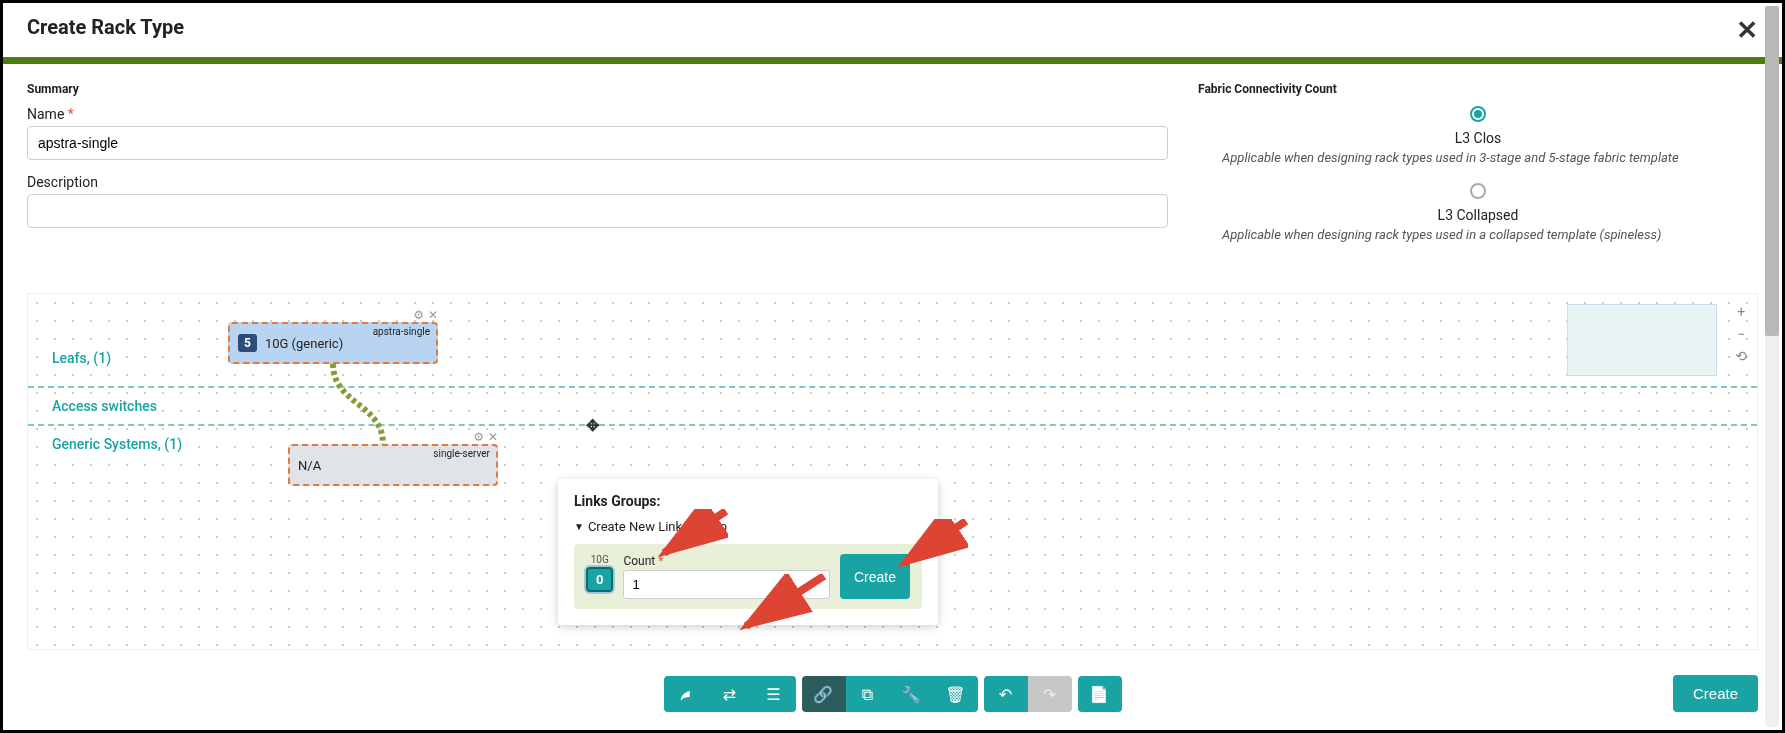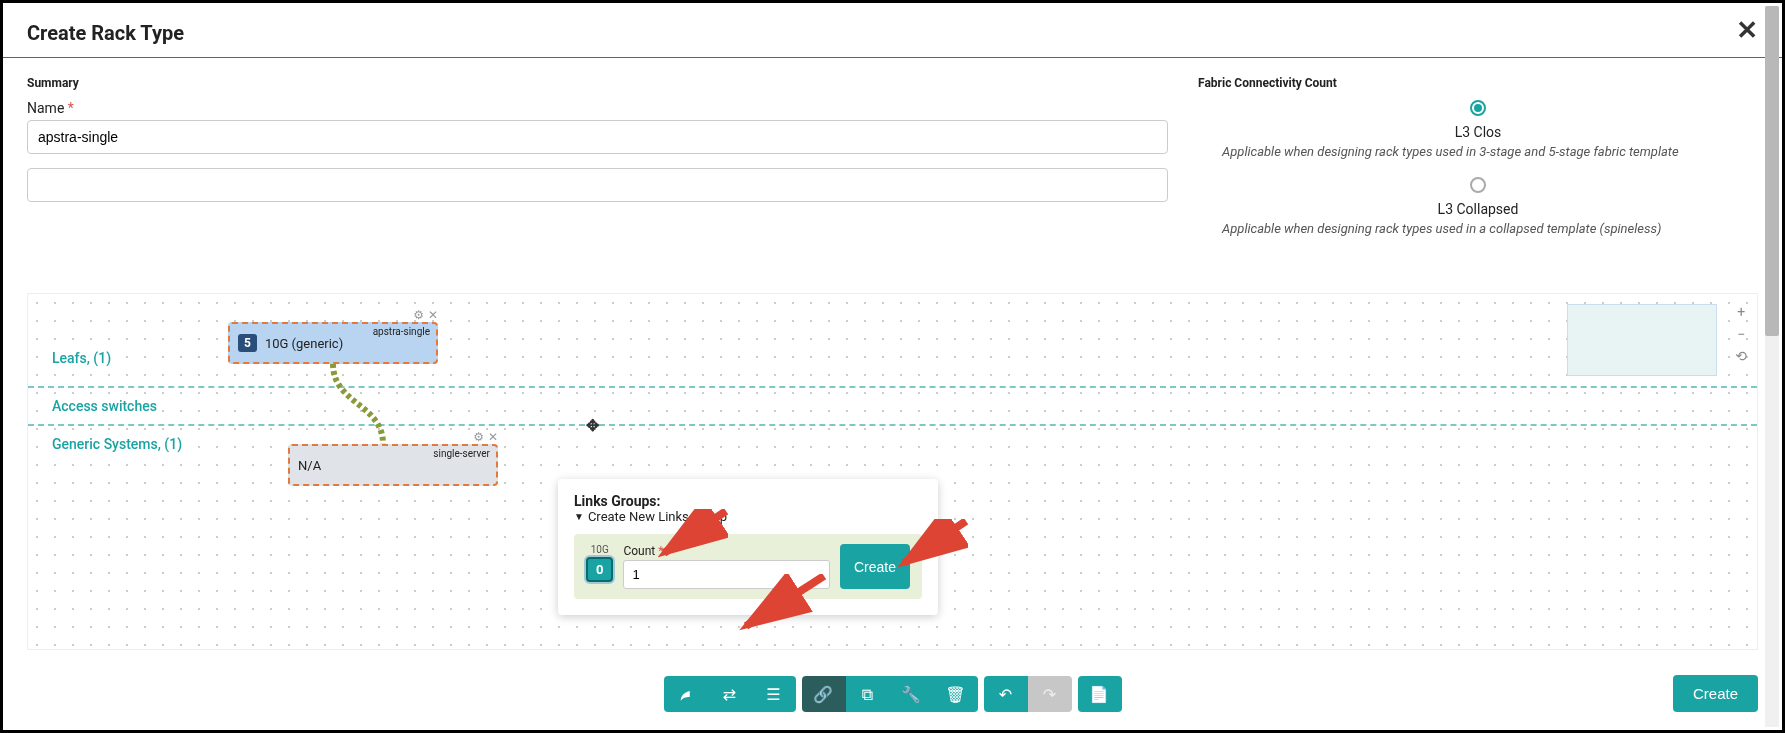--- a/index.html
+++ b/index.html
@@ -1,17 +1,17 @@
 <!DOCTYPE html>
 <html><head>
 <meta charset="utf-8">
 <style>
 * { box-sizing: border-box; margin: 0; padding: 0; }
 body { font-family: -apple-system, BlinkMacSystemFont, "Segoe UI", Roboto, sans-serif; background: #fff; color: #222; width: 1785px; height: 733px; position: relative; overflow: hidden; border: 3px solid #000; }
-.modal-header { display: flex; justify-content: space-between; align-items: flex-end; padding: 12px 24px; border-bottom: 1px solid #4d7c0f; }
+.modal-header { display: flex; justify-content: space-between; align-items: flex-start; padding: 12px 24px; border-bottom: 7px solid #4d7c0f; }
 .modal-title { font-size: 20px; font-weight: 700; }
 .close-x { font-size: 26px; font-weight: 700; cursor: pointer; color: #333; }
 .modal-body { display: flex; padding: 18px 24px 0 24px; gap: 30px; }
 .left-col { flex: 1; }
 .right-col { width: 560px; }
 .section-title { font-size: 12px; font-weight: 700; margin-bottom: 10px; }
 .field-label { font-size: 14px; margin-bottom: 4px; display: block; }
 .req { color: #d9534f; }
 .text-input { width: 100%; border: 1px solid #ccc; border-radius: 4px; padding: 8px 10px; font-size: 14px; margin-bottom: 14px; }
 .radio-row { display: flex; align-items: center; gap: 8px; margin-bottom: 4px; flex-direction: column; }
@@ -30,21 +30,21 @@
 .node-text-small { font-size: 10px; position: absolute; top: 2px; right: 6px; }
 .node-text-main { font-size: 13px; }
 .node-gs { left: 260px; top: 150px; width: 210px; height: 42px; background: #e0e3e8; }
 .node-icons { position: absolute; top: -16px; right: -2px; font-size: 12px; color: #999; display: flex; gap: 4px; }
 .link-path { position: absolute; left: 300px; top: 70px; width: 60px; height: 80px; }
 .plus-handle { position: absolute; left: 558px; top: 122px; font-size: 16px; font-weight: 700; color: #333; }
 .minimap { position: absolute; right: 40px; top: 10px; width: 150px; height: 72px; background: #e8f4f4; border: 1px solid #cde; }
 .zoom-controls { position: absolute; right: 10px; top: 10px; display: flex; flex-direction: column; gap: 6px; color: #888; font-size: 14px; }
 .zoom-btn { cursor: pointer; text-align: center; }
 .popup { position: absolute; left: 530px; top: 185px; width: 380px; background: #fff; border-radius: 4px; box-shadow: 0 2px 10px rgba(0,0,0,0.2); padding: 14px 16px 16px 16px; }
-.popup-title { font-size: 14px; font-weight: 700; margin-bottom: 0; }
+.popup-title { font-size: 14px; font-weight: 700; margin-bottom: 10px; }
 .collapse-row { font-size: 13px; display: flex; align-items: center; gap: 4px; margin-bottom: 10px; }
 .caret-down { font-size: 10px; }
 .popup-form { background: #e9f0d9; border-radius: 4px; padding: 10px 12px; display: flex; gap: 10px; }
 .speed-chip { display: flex; flex-direction: column; align-items: center; gap: 2px; }
 .speed-chip .lbl { font-size: 10px; color: #555; }
 .speed-chip .val { background: #1aa3a3; color: #fff; border: 2px solid #0b6b6b; border-radius: 4px; padding: 3px 8px; font-size: 13px; font-weight: 700; box-shadow: 0 0 0 2px #9fc8d8; }
 .count-field { display: flex; flex-direction: column; gap: 2px; flex: 1; }
 .count-field .lbl { font-size: 12px; }
 .count-input { border: 1px solid #ccc; border-radius: 3px; padding: 6px 8px; font-size: 13px; width: 100%; }
 .btn { background: #1aa3a3; color: #fff; border: none; border-radius: 4px; padding: 8px 14px; font-size: 14px; cursor: pointer; font-weight: 500; }
@@ -65,20 +65,21 @@
 <div class="modal-header">
   <div class="modal-title">Create Rack Type</div>
   <div class="close-x">✕</div>
 </div>
 
 <div class="modal-body">
   <div class="left-col">
     <div class="section-title">Summary</div>
     <label class="field-label"><span>Name</span> <span class="req">*</span></label>
     <input class="text-input" value="apstra-single" style="">
+    <label class="field-label">Description</label>
     <input class="text-input" value="" style="">
   </div>
   <div class="right-col">
     <div class="section-title">Fabric Connectivity Count</div>
     <div class="radio-row">
       <span class="radio-circle selected"></span>
       <span class="radio-label">L3 Clos</span>
     </div>
     <div class="radio-desc">Applicable when designing rack types used in 3-stage and 5-stage fabric template</div>
     <div class="radio-row">

